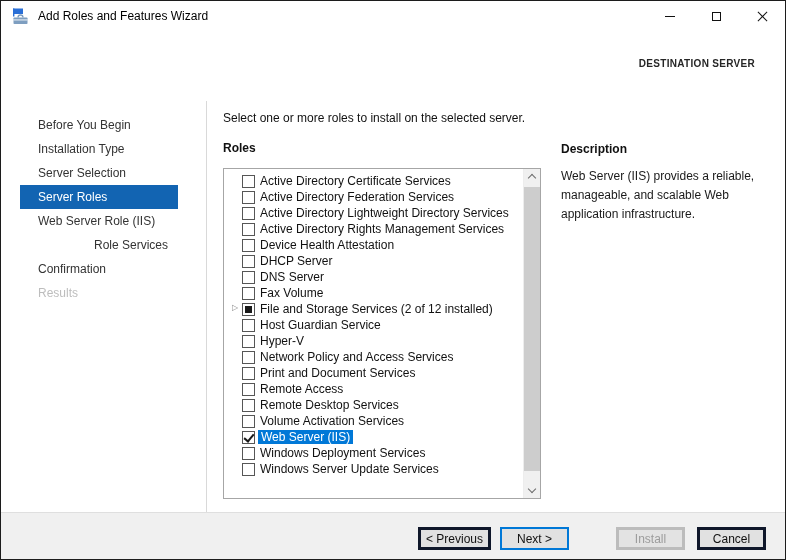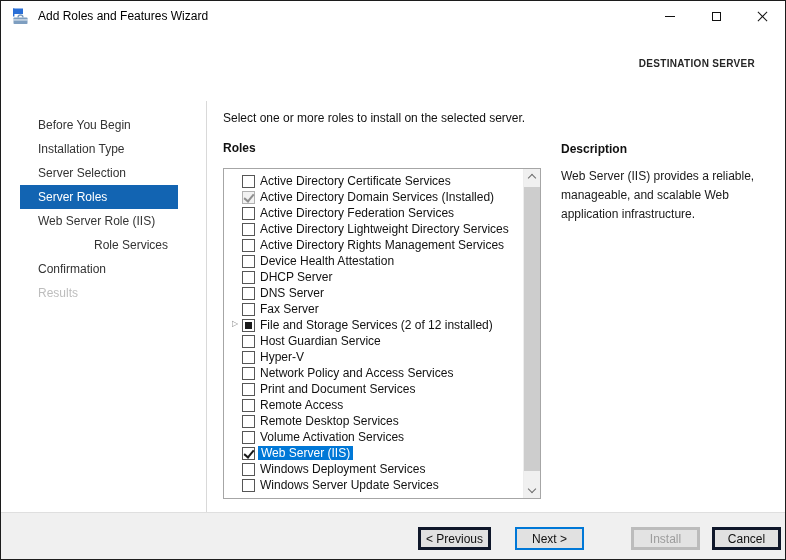--- a/index.html
+++ b/index.html
@@ -55,21 +55,21 @@
   .sb-thumb{ position:absolute; left:0; right:0; top:18px; height:284px; background:#cdcdcd; }
   
   .desc-heading{ position:absolute; left:560px; top:141px; font-size:12px; font-weight:700; color:#111; }
   .desc-text{ position:absolute; left:560px; top:166px; width:212px; font-size:12px; line-height:19px; color:#1a1a1a; }
   
   .footer{ position:absolute; left:0; right:0; bottom:0; height:47px; background:#f0f0f0; border-top:1px solid #dfdfdf; }
   .footer-buttons{ position:absolute; left:417px; top:14px; display:flex; }
   .btn{ height:23px; font-size:12px; font-family:inherit; color:#111; background:#e1e1e1;
         border:3px solid #0f172a; cursor:default; }
   .btn:nth-child(1){ width:73px; }
-  .btn:nth-child(2){ width:69px; margin-left:24px; }
+  .btn:nth-child(2){ width:69px; margin-left:9px; }
   .btn:nth-child(3){ width:69px; margin-left:47px; }
   .btn:nth-child(4){ width:69px; margin-left:12px; }
   .btn.default{ border:1px solid #0078d7; box-shadow:inset 0 0 0 1px #0078d7; }
   .btn.disabled{ border-color:#bcbcbc; color:#9c9c9c; background:#e3e3e3; }
 </style>
 </head>
 <body>
 
 <div class="window">
 
@@ -112,25 +112,20 @@
 
   <div class="roles-list">
     <div class="rows" id="rows">
         <div class="role-row">
           <span class="arrow"></span>
           <span class="cb unchecked"></span>
           <span class="rlabel">Active Directory Certificate Services</span>
         </div>
         <div class="role-row">
           <span class="arrow"></span>
-          <span class="cb checked-disabled"></span>
-          <span class="rlabel">Active Directory Domain Services (Installed)</span>
-        </div>
-        <div class="role-row">
-          <span class="arrow"></span>
           <span class="cb unchecked"></span>
           <span class="rlabel">Active Directory Federation Services</span>
         </div>
         <div class="role-row">
           <span class="arrow"></span>
           <span class="cb unchecked"></span>
           <span class="rlabel">Active Directory Lightweight Directory Services</span>
         </div>
         <div class="role-row">
           <span class="arrow"></span>
@@ -148,21 +143,21 @@
           <span class="rlabel">DHCP Server</span>
         </div>
         <div class="role-row">
           <span class="arrow"></span>
           <span class="cb unchecked"></span>
           <span class="rlabel">DNS Server</span>
         </div>
         <div class="role-row">
           <span class="arrow"></span>
           <span class="cb unchecked"></span>
-          <span class="rlabel">Fax Server</span>
+          <span class="rlabel">Fax Volume</span>
         </div>
         <div class="role-row">
           <span class="arrow">▷</span>
           <span class="cb indeterminate"></span>
           <span class="rlabel">File and Storage Services (2 of 12 installed)</span>
         </div>
         <div class="role-row">
           <span class="arrow"></span>
           <span class="cb unchecked"></span>
           <span class="rlabel">Host Guardian Service</span>

